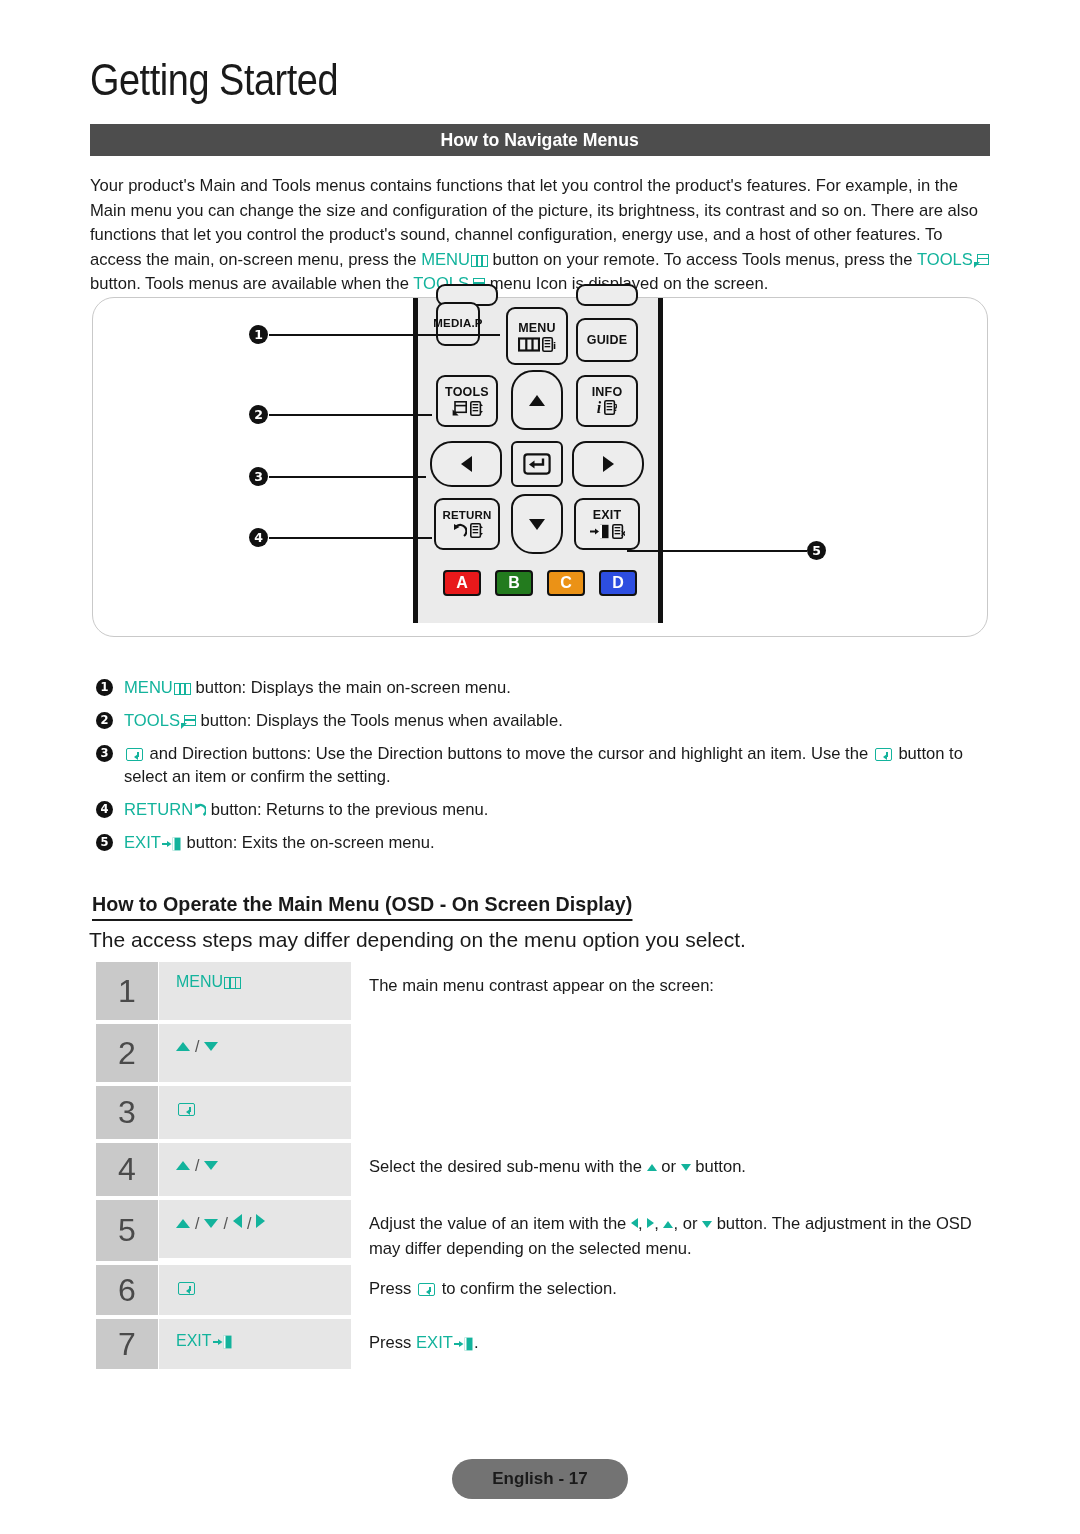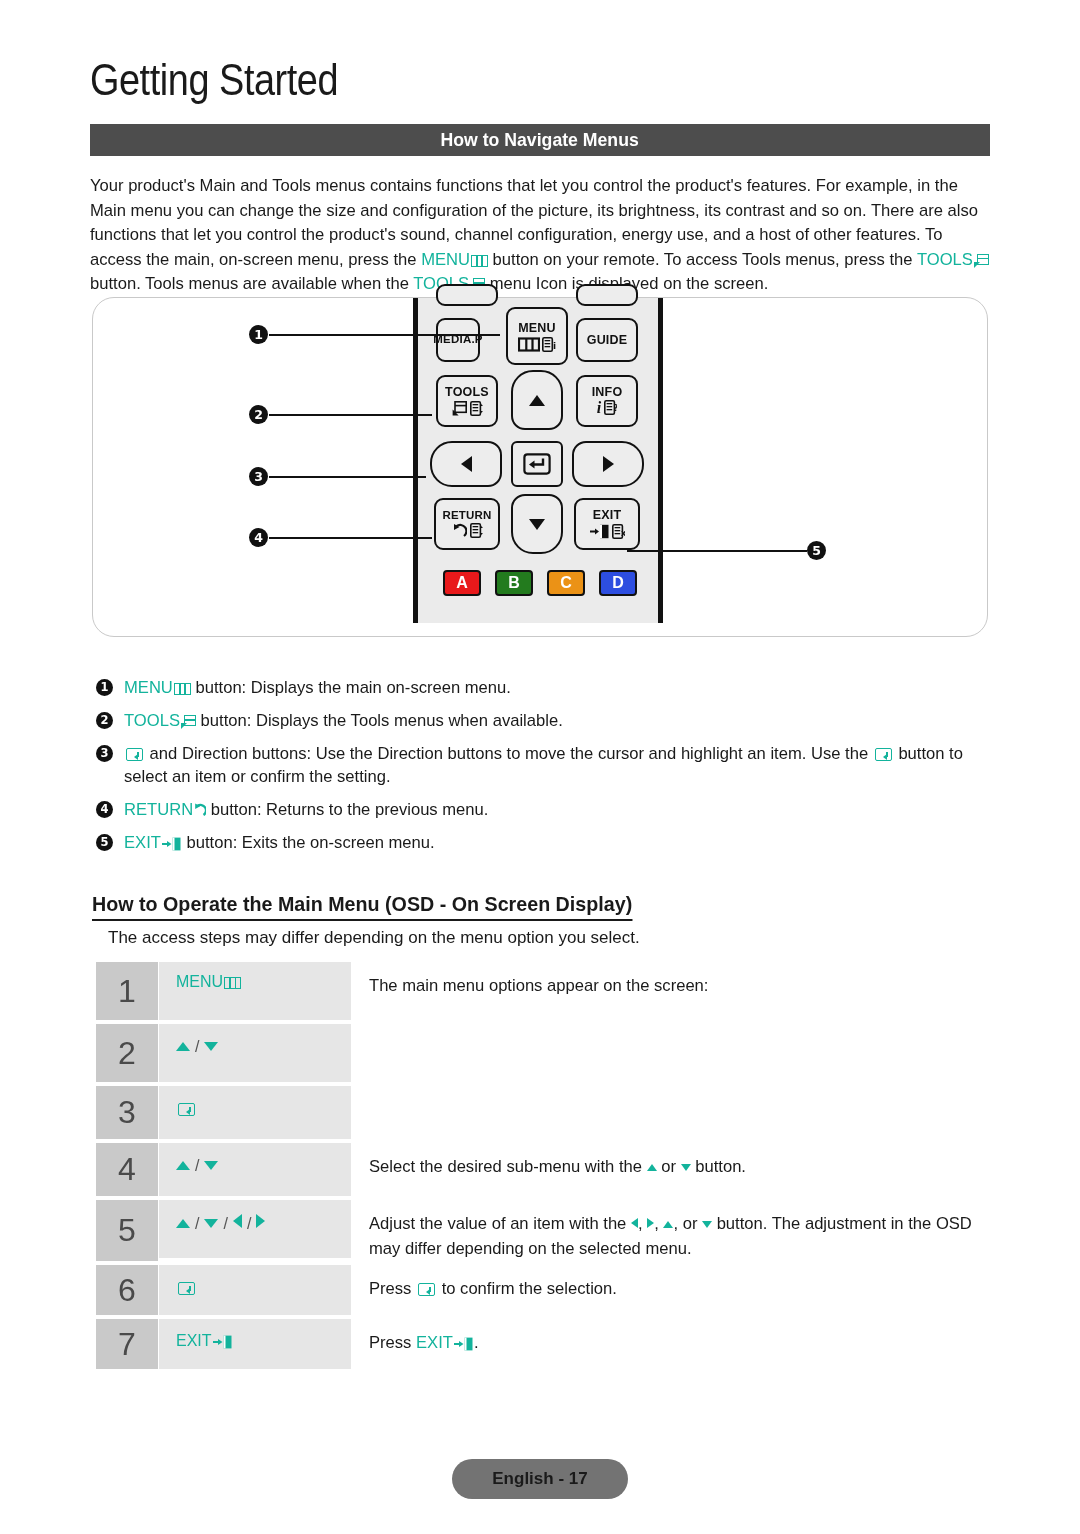--- a/index.html
+++ b/index.html
@@ -190,22 +190,22 @@
   
   .osd-heading {
     position: absolute; left: 92px; top: 892px;
     font-size: 20.5px; font-weight: bold;
     border-bottom: 2px solid #1a1a1a;
     padding-bottom: 3px;
     transform: scaleX(0.96);
     transform-origin: left center;
   }
   .osd-sub {
-    position: absolute; left: 108px; top: 928px;
-    font-size: 17px;
+    position: absolute; left: 89px; top: 928px;
+    font-size: 21px;
   }
 
   
   .steps {
     position: absolute;
     left: 96px; top: 962px;
     width: 890px;
   }
   .step-row { display: flex; margin-bottom: 4px; }
   .step-num {
@@ -269,21 +269,21 @@
   <div class="intro"><span style="white-space:normal">Your product's Main and Tools menus contains functions that let you control the product's features. For example, in the Main menu you can change the size and configuration of the picture, its brightness, its contrast and so on. There are also functions that let you control the product's sound, channel configuration, energy use, and a host of other features. To access the main, on-screen menu, press the </span><span class="teal">MENU</span><span class="ico ico-menu"></span><span style="white-space:normal"> button on your remote. To access Tools menus, press the </span><span class="teal">TOOLS</span><span class="ico ico-tools"><span class="tbox"></span><span class="tarrow"></span></span><span style="white-space:normal"> button. Tools menus are available when the </span><span class="teal">TOOLS</span><span class="ico ico-tools"><span class="tbox"></span><span class="tarrow"></span></span><span style="white-space:normal"> menu Icon is displayed on the screen.</span>
   </div>
 
   <div class="remote-box">
 
     <div class="remote-body">
 
       <div class="stub" style="left:18px; top:-14px; width:62px; height:22px;"></div>
       <div class="stub" style="left:158px; top:-14px; width:62px; height:22px;"></div>
 
-      <div class="btn" style="left:18px; top:20px; width:44px; height:44px;">
+      <div class="btn" style="left:18px; top:4px; width:44px; height:44px;">
         <span class="lbl sm">MEDIA.P</span>
       </div>
 
       <div class="btn" style="left:88px; top:9px; width:62px; height:58px; padding-top:2px;">
         <span class="lbl" style="margin-bottom:3px;">MENU</span>
         <span style="display:flex; align-items:center; gap:2px;">
           <svg width="22" height="15" viewBox="0 0 22 15">
             <rect x="1" y="1.5" width="20" height="12" fill="none" stroke="#111" stroke-width="2.2"></rect>
             <rect x="7.2" y="1.5" width="2.2" height="12" fill="#111"></rect>
             <rect x="13.4" y="1.5" width="2.2" height="12" fill="#111"></rect>
@@ -486,21 +486,21 @@
   <div class="osd-sub">The access steps may differ depending on the menu option you select.</div>
 
   <div class="steps">
 
     <div class="step-row">
       <div class="step-num">1</div>
       <div class="step-key" style="height:58px;">
         <span>MENU</span><span class="ico ico-menu"></span>
       </div>
       <div class="step-desc">
-        <span>The main menu options appear on the screen:</span>
+        <span>The main menu contrast appear on the screen:</span>
       </div>
     </div>
 
     <div class="step-row">
       <div class="step-num">2</div>
       <div class="step-key" style="height:58px; padding-top:14px;">
         <span class="tri tri-up"></span><span class="slash">/</span><span class="tri tri-down"></span>
       </div>
     </div>
 

